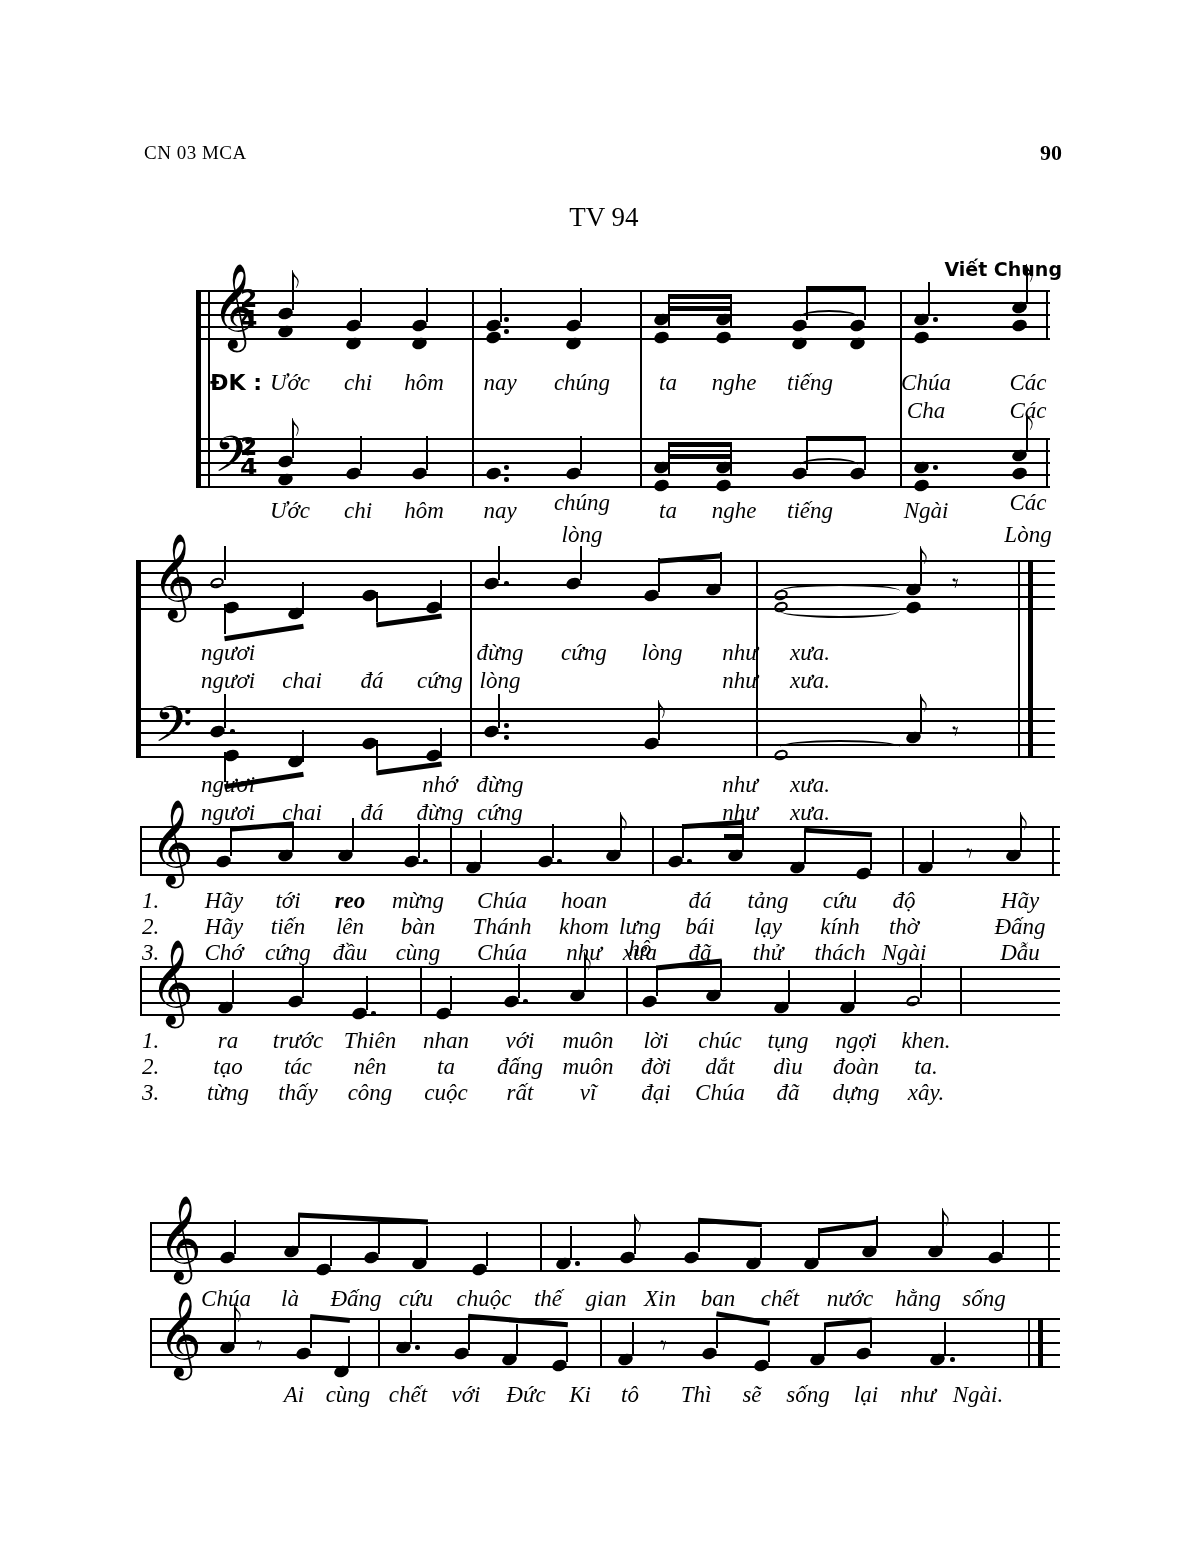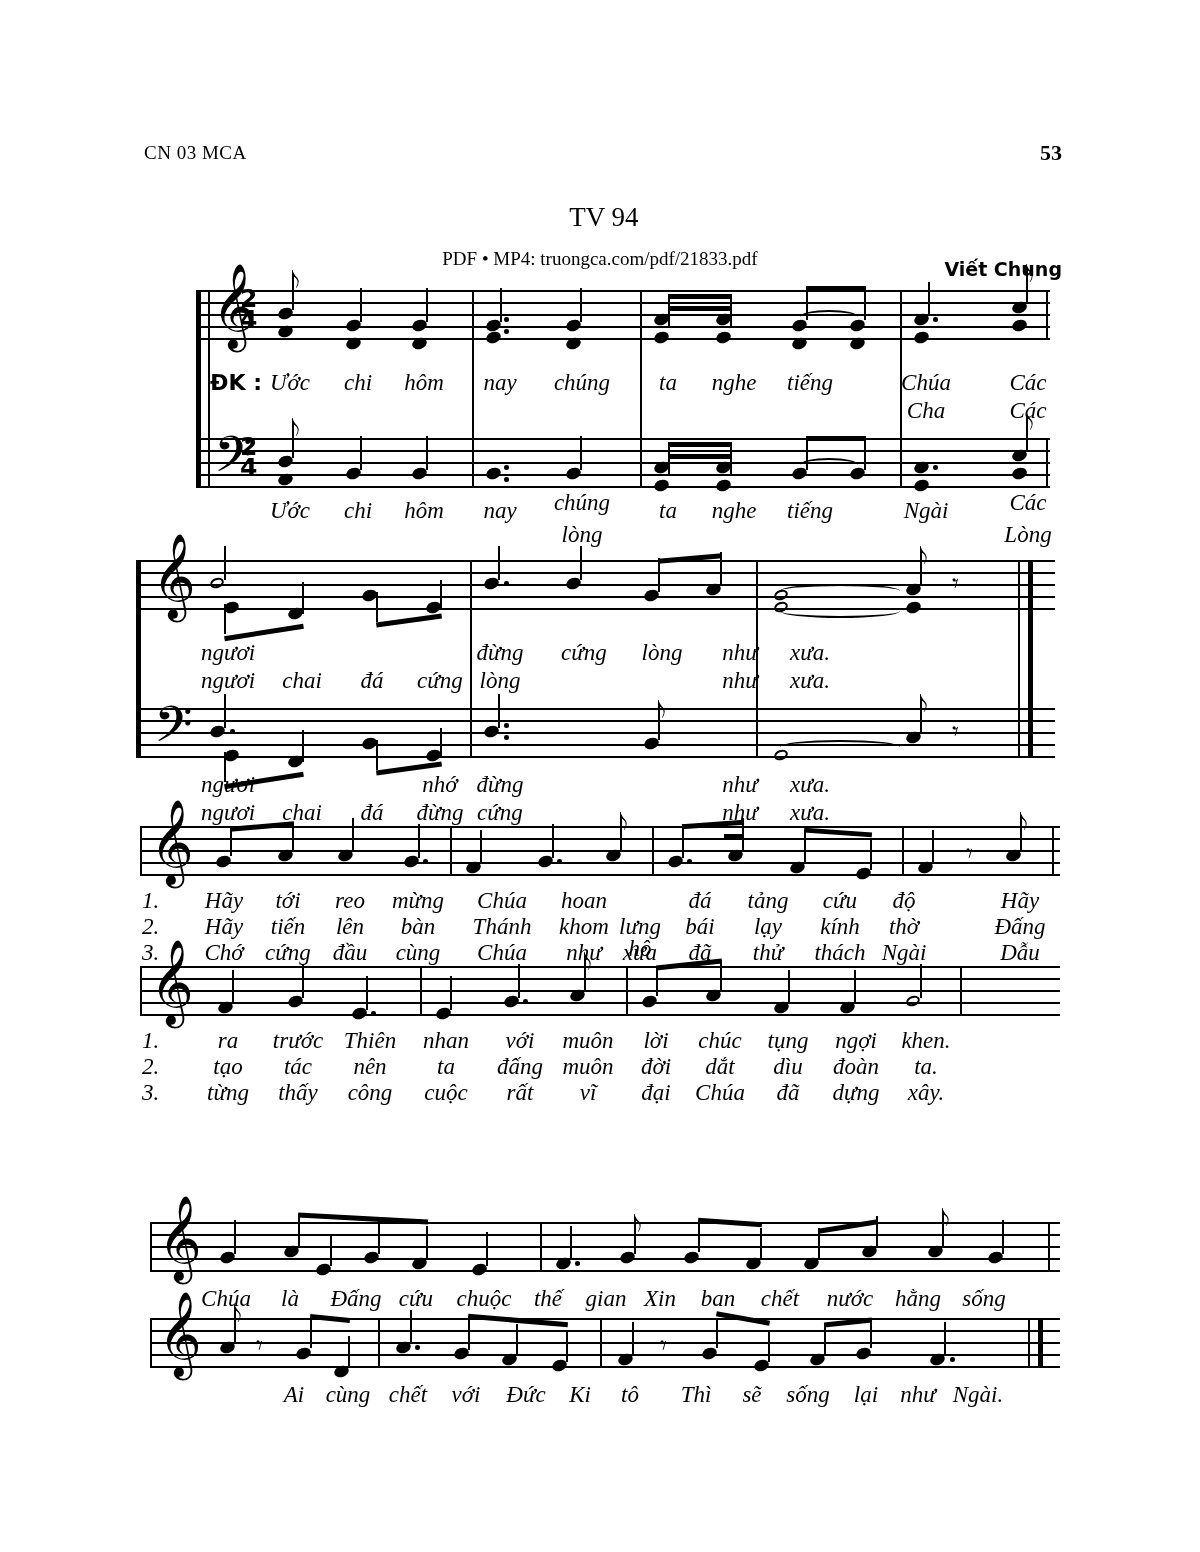--- a/index.html
+++ b/index.html
@@ -222,23 +222,22 @@
     font-weight: bold;
     font-size: 31px;
   }
 </style>
 </head>
 <body>
 
 <div class="page">
 
   <div class="hdr-code">CN 03 MCA</div>
-  <div class="hdr-page">53</div>
+  <div class="hdr-page">90</div>
   <div class="subtitle">TV 94</div>
-  <div class="linkline">PDF • MP4: truongca.com/pdf/21833.pdf</div>
   <div class="author">Viết Chung</div>
 
   <div class="system" style="left:200px; top:290px; width:850px; height:250px;">
 
     <div class="staff" style="top:0;">
       <div class="line"></div>
         <div class="line"></div>
         <div class="line"></div>
         <div class="line"></div>
         <div class="line"></div>
@@ -580,21 +579,21 @@
     <div class="rest" style="left:826px; top:14px;">𝄾</div>
     <div class="note" style="left:866px; top:24px;"></div>
     <div class="stem" style="left:880px; top:-8px;"></div>
     <div class="flag" style="left:880px; top:-16px;">𝅮</div>
     <div class="barline" style="left:912px; top:0;"></div>
 
     <div class="lyricrow" style="left:0; top:62px; width:920px;">
       <span class="vnum" style="left:2px;">1.</span>
       <span class="syl" style="left:84px;">Hãy</span>
       <span class="syl" style="left:148px;">tới</span>
-      <span class="syl" style="left:210px;">reo</span>
+      <span class="syl" style="left:210px;font-weight:bold;">reo</span>
       <span class="syl" style="left:278px;">mừng</span>
       <span class="syl" style="left:362px;">Chúa</span>
       <span class="syl" style="left:444px;">hoan</span>
       <span class="syl" style="left:500px;margin-top:48px;">hô</span>
       <span class="syl" style="left:560px;">đá</span>
       <span class="syl" style="left:628px;font-family:Liberation Serif, serif;">tảng</span>
       <span class="syl" style="left:700px;">cứu</span>
       <span class="syl" style="left:764px;">độ</span>
       <span class="syl" style="left:880px;">Hãy</span>
     </div>

